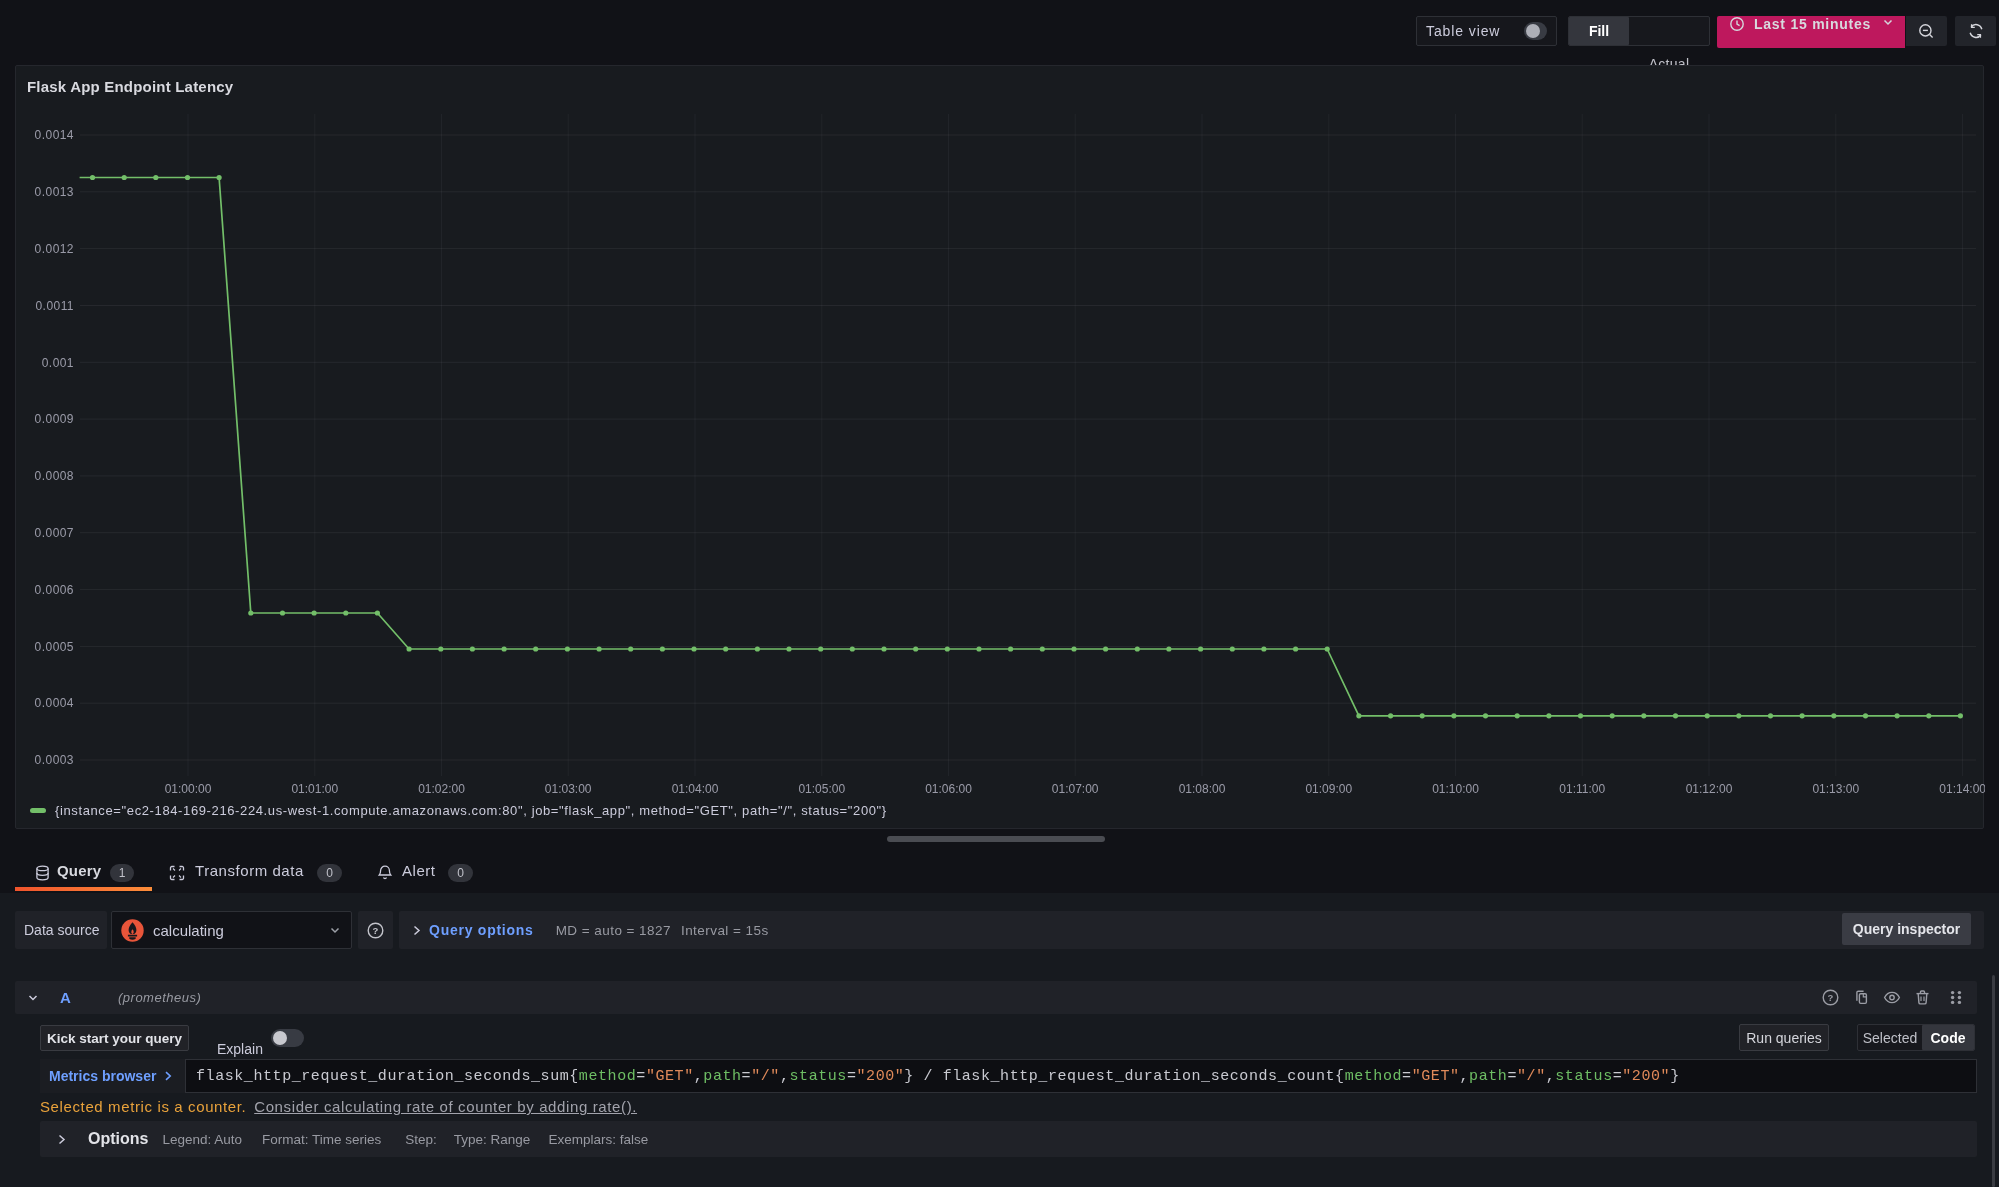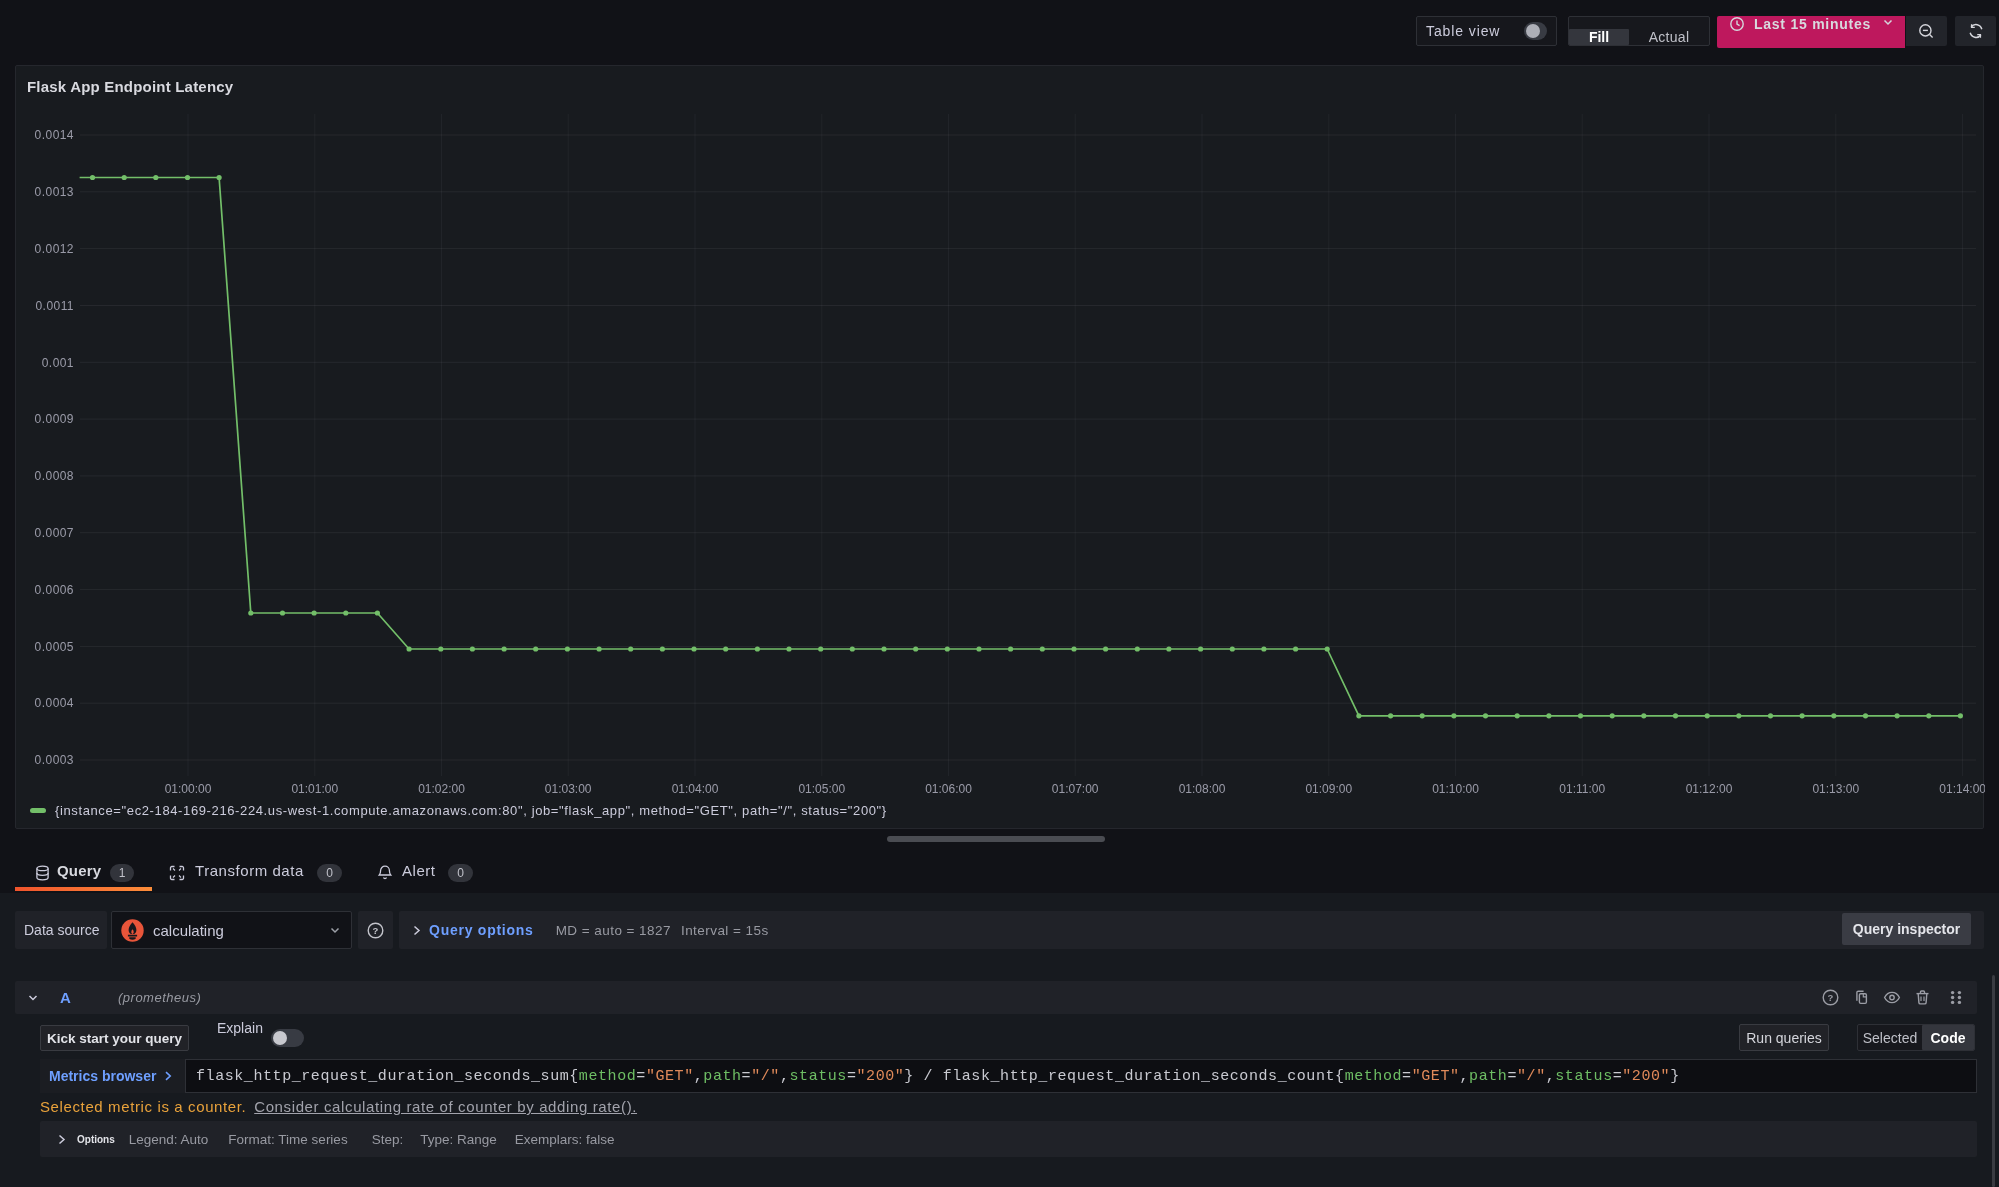--- a/index.html
+++ b/index.html
@@ -10,21 +10,21 @@
 </style></head>
 <body>
 
 <div class="abs" style="left:0;top:0;width:1999px;height:62px;">
 <div class="abs" style="left:1416px;top:16px;width:141px;height:30px;border:1px solid #2e3036;border-radius:2px;background:#16171c;display:flex;align-items:center;padding:0 9px;gap:14px;">
  <span class="txt" style="letter-spacing:0.9px;">Table view</span>
  <span style="margin-left:10px;width:34px;height:18px;border-radius:9px;background:#383b43;position:relative;display:inline-block;">
    <span style="position:absolute;left:2px;top:2px;width:14px;height:14px;border-radius:50%;background:#aeb0b8;"></span>
  </span>
 </div>
-<div class="abs" style="left:1568px;top:16px;width:142px;height:30px;border:1px solid #2e3036;border-radius:2px;background:#17181d;display:flex;align-items:flex-end;">
+<div class="abs" style="left:1568px;top:16px;width:142px;height:30px;border:1px solid #2e3036;border-radius:2px;background:#17181d;display:flex;">
  <span style="width:60px;background:#34363d;color:#ffffff;font-weight:600;font-size:14px;display:flex;align-items:center;justify-content:center;border-radius:1px;">Fill</span>
  <span style="flex:1;color:#bfc0c8;font-size:14px;display:flex;align-items:center;justify-content:center;letter-spacing:0.3px;margin-top:47px;">Actual</span>
 </div>
 <div class="abs" style="left:1717px;top:16px;width:188px;height:32px;background:#be185d;border-radius:2px 0 0 2px;display:flex;align-items:flex-start;">
  <svg style="margin-left:12px" width="16" height="16" viewBox="0 0 16 16" fill="none" stroke="#d5d6dc" stroke-width="1.4">
   <circle cx="8" cy="8" r="6.2"></circle>
         <path d="M8 4.5V8l2.6 1.6"></path>
  </svg>
  <span class="txt" style="margin-left:9px;font-weight:600;color:#d8d9de;letter-spacing:0.75px;">Last 15 minutes</span>
  <svg style="margin-left:11px" width="12" height="12" viewBox="0 0 12 12" fill="none" stroke="#d5d6dc" stroke-width="1.5">
@@ -260,21 +260,21 @@
  <circle cx="2.6" cy="2.6" r="1.7"></circle>
       <circle cx="9.4" cy="2.6" r="1.7"></circle>
  <circle cx="2.6" cy="7.5" r="1.7"></circle>
       <circle cx="9.4" cy="7.5" r="1.7"></circle>
  <circle cx="2.6" cy="12.4" r="1.7"></circle>
       <circle cx="9.4" cy="12.4" r="1.7"></circle>
 </svg>
 <div class="abs" style="left:40px;top:132px;width:149px;height:26px;background:#212227;border:1px solid #393b41;border-radius:2px;display:flex;align-items:center;justify-content:center;">
       <span style="color:#e2e3e8;font-size:13.5px;font-weight:600;">Kick start your query</span>
     </div>
-<span class="abs txt" style="left:217px;top:127px;">Explain</span>
+<span class="abs txt" style="left:217px;top:148px;">Explain</span>
 <span class="abs" style="left:271px;top:136px;width:33px;height:18px;border-radius:9px;background:#383b43;display:inline-block;">
  <span style="position:absolute;left:2px;top:2px;width:14px;height:14px;border-radius:50%;background:#c7c8ce;"></span>
 </span>
 <div class="abs" style="left:1739px;top:131px;width:90px;height:27px;background:#212227;border:1px solid #393b41;border-radius:2px;display:flex;align-items:center;justify-content:center;">
       <span style="color:#d5d6dc;font-size:14px;">Run queries</span>
     </div>
 <div class="abs" style="left:1857px;top:131px;width:118px;height:27px;border:1px solid #2e3036;border-radius:2px;background:#17181d;display:flex;">
  <span style="flex:1;color:#bfc0c8;font-size:14px;display:flex;align-items:center;justify-content:center;">Selected</span>
  <span style="width:52px;background:#34363d;color:#ffffff;font-weight:600;font-size:14px;display:flex;align-items:center;justify-content:center;border-radius:1px;">Code</span>
 </div>
@@ -288,20 +288,20 @@
  <span style="margin-left:10px;font-family:'Liberation Mono',monospace;font-size:15px;letter-spacing:0.57px;color:#c9cad1;">flask_http_request_duration_seconds_sum{<span style="color:#6ebe64">method</span>=<span style="color:#e08a5a">"GET"</span>,<span style="color:#6ebe64">path</span>=<span style="color:#e08a5a">"/"</span>,<span style="color:#6ebe64">status</span>=<span style="color:#e08a5a">"200"</span>} / flask_http_request_duration_seconds_count{<span style="color:#6ebe64">method</span>=<span style="color:#e08a5a">"GET"</span>,<span style="color:#6ebe64">path</span>=<span style="color:#e08a5a">"/"</span>,<span style="color:#6ebe64">status</span>=<span style="color:#e08a5a">"200"</span>}</span>
 </div>
 <div class="abs" style="left:40px;top:205px;font-size:15px;white-space:nowrap;letter-spacing:0.62px;">
  <span style="color:#e9a23b;">Selected metric is a counter.</span>
  <span style="color:#a2a3ac;text-decoration:underline;margin-left:3px;">Consider calculating rate of counter by adding rate().</span>
 </div>
 <div class="abs" style="left:40px;top:228px;width:1937px;height:36px;background:#202228;border-radius:2px;display:flex;align-items:center;">
  <svg style="margin-left:16px" width="11" height="11" viewBox="0 0 11 11" fill="none" stroke="#ccccdc" stroke-width="1.5">
         <path d="M3.5 1.5L8 5.5l-4.5 4"></path>
       </svg>
- <span style="margin-left:10px;color:#e2e3e8;font-size:10px;font-weight:600;">Options</span>
+ <span style="margin-left:21px;color:#e2e3e8;font-size:16px;font-weight:600;">Options</span>
  <span style="margin-left:14px;color:#989aa2;font-size:13.5px;">Legend: Auto</span>
  <span style="margin-left:20px;color:#989aa2;font-size:13.5px;">Format: Time series</span>
  <span style="margin-left:24px;color:#989aa2;font-size:13.5px;">Step:</span>
  <span style="margin-left:17px;color:#989aa2;font-size:13.5px;">Type: Range</span>
  <span style="margin-left:18px;color:#989aa2;font-size:13.5px;">Exemplars: false</span>
 </div>
 <div class="abs" style="left:1992px;top:82px;width:3px;height:212px;background:#3a3c42;border-radius:2px;"></div>
 </div>
 </body></html>

